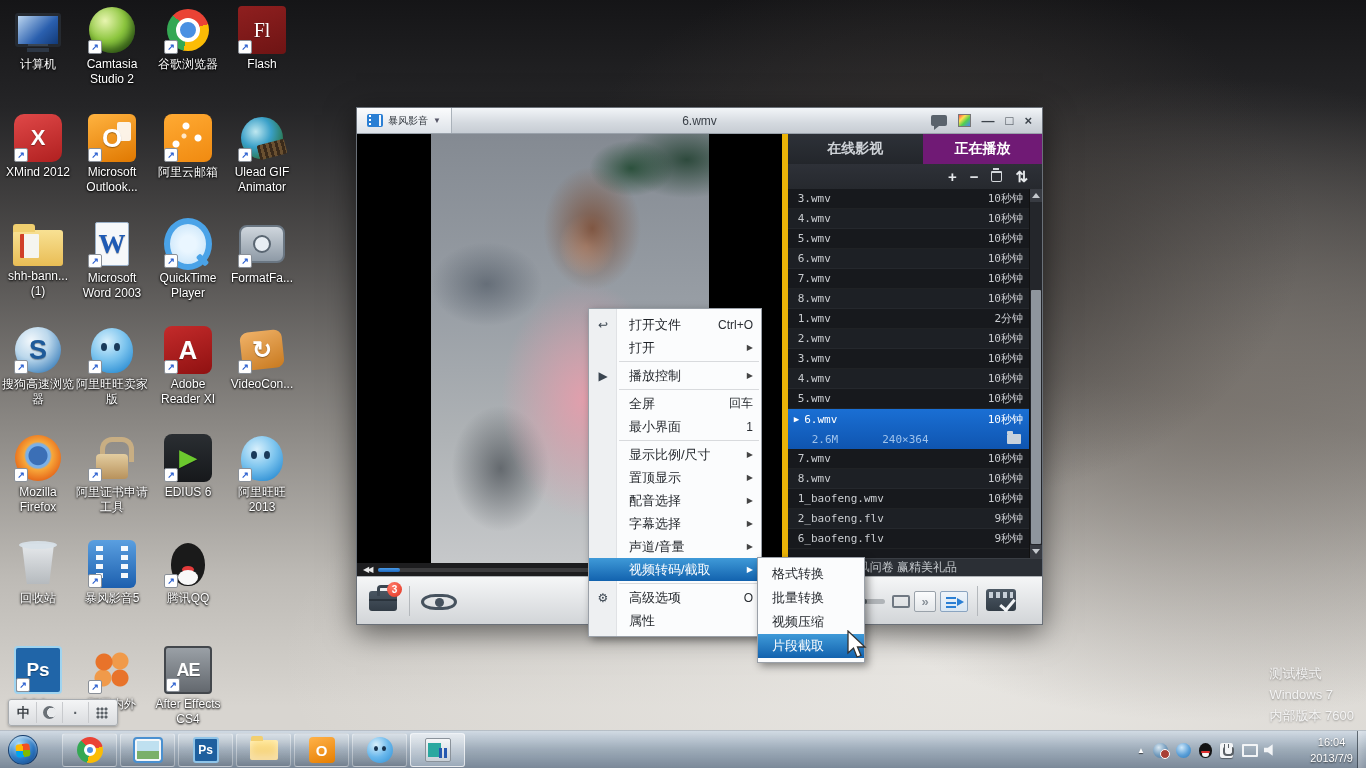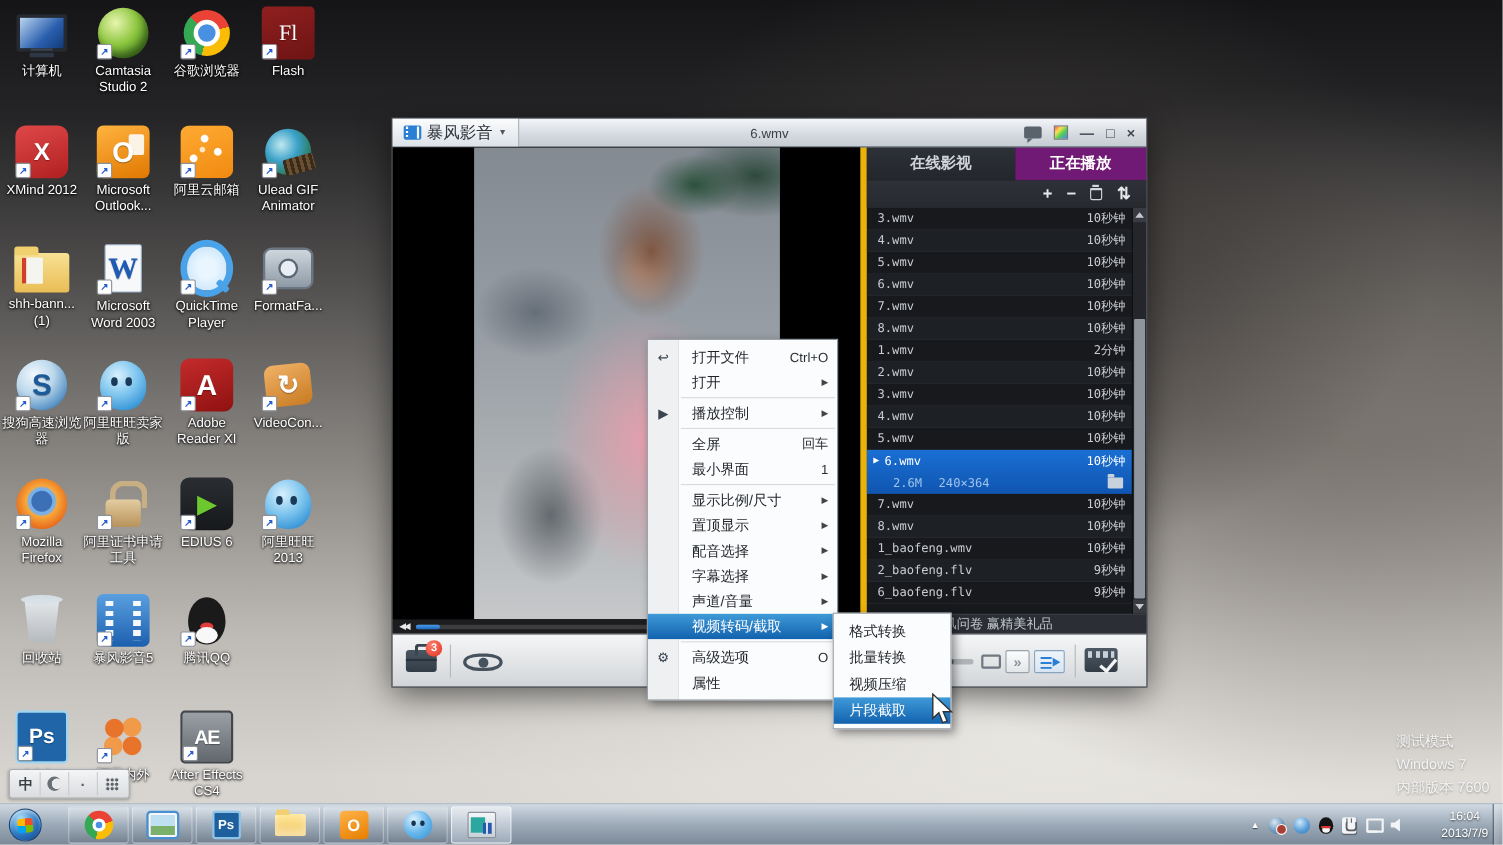--- a/index.html
+++ b/index.html
@@ -96,21 +96,21 @@
 
 .window{position:absolute;left:356px;top:107px;width:687px;height:518px;border:1px solid #6a7078;
  background:#14161a;box-shadow:0 8px 28px rgba(0,0,0,.55);display:flex;flex-direction:column;z-index:10}
 .titlebar{height:26px;background:linear-gradient(180deg,#f2f5f8,#d4d9df 60%,#c6ccd3);border-bottom:1px solid #9aa2ab;
  display:flex;align-items:center;position:relative;flex:0 0 auto}
 .appbtn{height:100%;display:flex;align-items:center;gap:5px;padding:0 10px;border-right:1px solid #aab2ba;
  background:linear-gradient(180deg,#fbfcfd,#dde2e8)}
 .film{width:16px;height:13px;background:#2a7fd4;border-radius:2px;position:relative}
 .film::before{content:"";position:absolute;left:2px;top:1px;bottom:1px;width:2px;
  background:repeating-linear-gradient(180deg,#fff 0 2px,transparent 2px 4px);box-shadow:10px 0 0 rgba(255,255,255,.95)}
-.appname{font-size:15px;color:#2e343b}
+.appname{font-size:10px;color:#2e343b}
 .appdrop{font-size:8px;color:#556}
 .wtitle{position:absolute;left:0;right:0;text-align:center;font-size:12px;color:#3a4048}
 .wbtns{margin-left:auto;display:flex;align-items:center;gap:11px;padding-right:10px;z-index:1}
 .icon-msg{width:16px;height:11px;background:#5a636c;border-radius:2px;position:relative}
 .icon-msg::after{content:"";position:absolute;left:3px;bottom:-4px;border-top:4px solid #5a636c;border-right:5px solid transparent}
 .icon-skin{width:13px;height:13px;border:1px solid #777;background:linear-gradient(135deg,#ff5050,#ffe050 30%,#50d050 60%,#5080ff)}
 .wb{font-size:13px;color:#3c434b;font-weight:700;line-height:13px}
 .win-body{flex:1;display:flex;flex-direction:column}
 .upper{flex:1;display:flex}
 .video-col{width:426px;display:flex;flex-direction:column}
@@ -144,21 +144,21 @@
 .prow{height:20px;display:flex;align-items:center;padding:0 6px 0 10px;border-bottom:1px solid rgba(255,255,255,.04);
  font-family:"DejaVu Sans Mono",monospace;font-size:11px;color:#c9ccd0}
 .prow:nth-child(even){background:#1d2025}
 .pname{flex:1;white-space:nowrap;overflow:hidden}
 .pdur{text-align:left}
 .prow.sel{height:40px;background:linear-gradient(180deg,#1a6fd4,#0f55b0);flex-direction:column;align-items:stretch;
  padding:0;color:#fff;border-bottom:none}
 .selline1{height:20px;display:flex;align-items:center;padding:0 6px 0 6px;gap:5px}
 .selline2{height:20px;display:flex;align-items:center;padding:0 8px 0 24px;gap:0;color:#9fc3ec;font-family:"DejaVu Sans Mono",monospace;font-size:11px}
 .pplay{font-size:9px;color:#fff}
-.pres{margin-left:15px}
+.pres{margin-left:44px}
 .pfolder{margin-left:auto;width:14px;height:10px;background:#c8d2dc;border-radius:1px;position:relative}
 .pfolder::before{content:"";position:absolute;top:-3px;left:0;width:6px;height:3px;background:#c8d2dc;border-radius:1px 1px 0 0}
 .pscroll{position:absolute;right:0;top:0;bottom:0;width:13px;background:#24262b;border-left:1px solid #111}
 .sb-up,.sb-down{position:absolute;left:0;right:0;height:13px;background:#383b42;display:flex;align-items:center;justify-content:center}
 .sb-up{top:0}.sb-down{bottom:0}
 .sb-up::after{content:"";border-bottom:5px solid #c4c8cd;border-left:4px solid transparent;border-right:4px solid transparent}
 .sb-down::after{content:"";border-top:5px solid #c4c8cd;border-left:4px solid transparent;border-right:4px solid transparent}
 .sb-thumb{position:absolute;left:1px;right:1px;top:101px;height:254px;background:#8e959d;border-radius:1px}
 .promo{height:18px;background:#2b2f35;border-top:1px solid #3a3e44;color:#c3c7cb;font-size:12px;display:flex;align-items:center;
  padding-left:58px;flex:0 0 auto}

